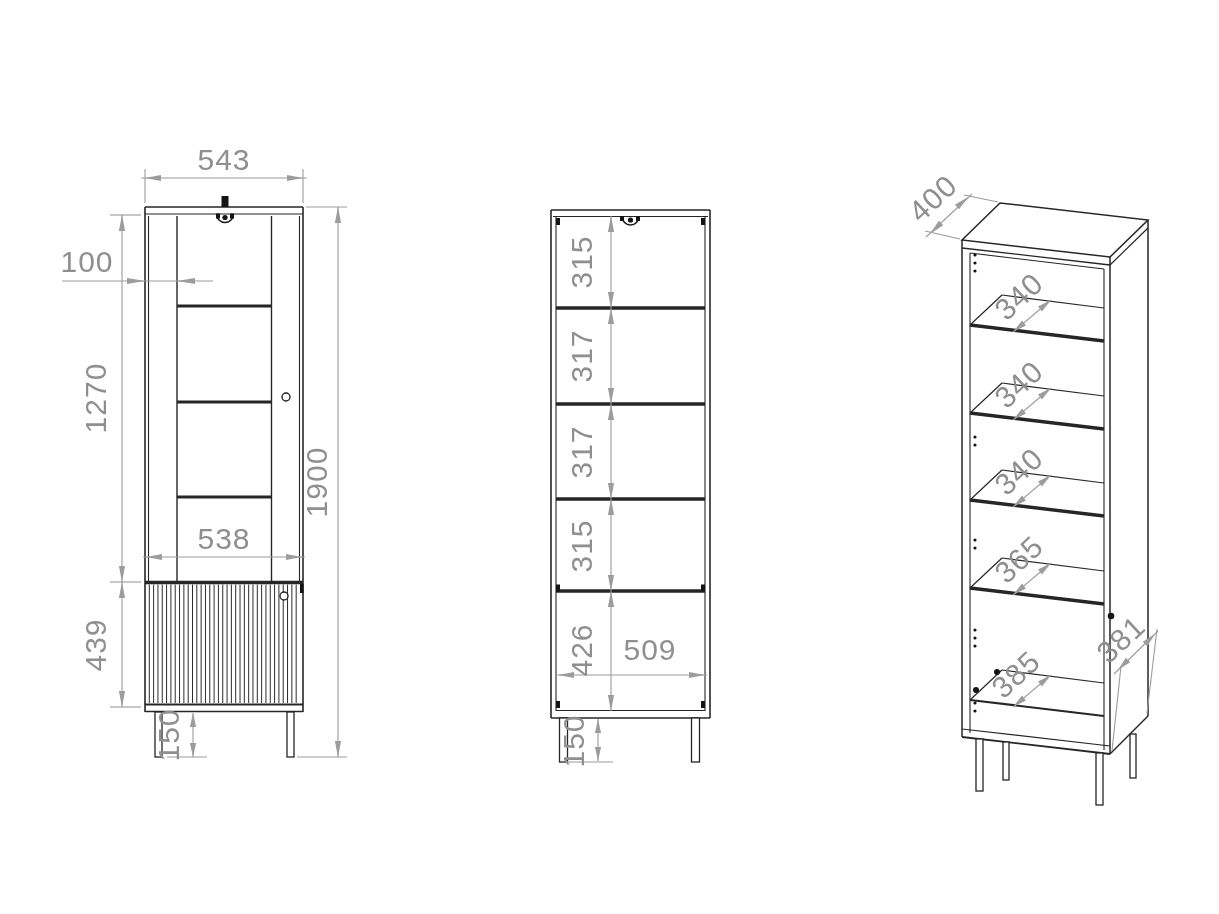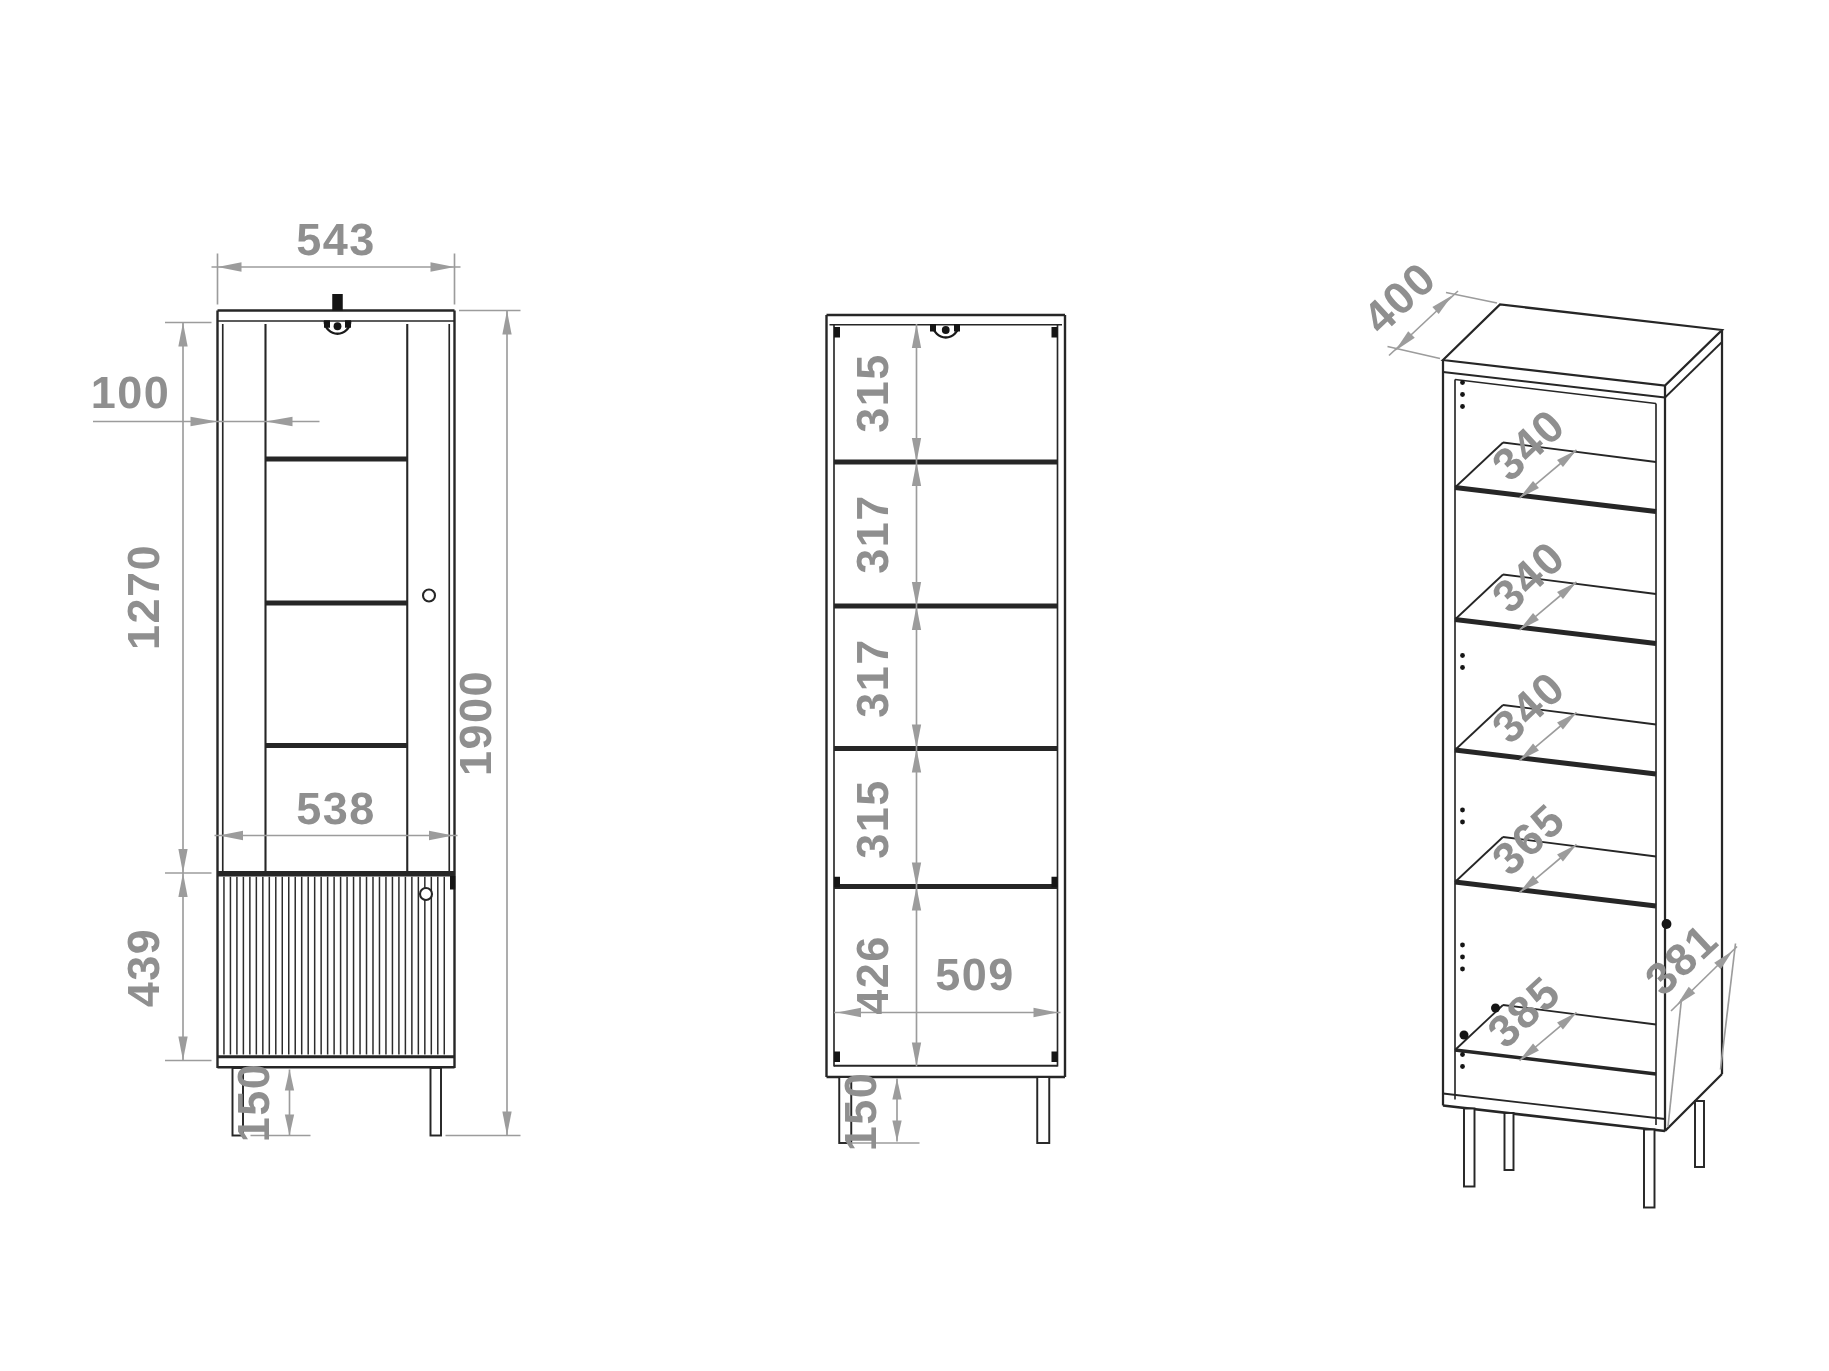--- a/index.html
+++ b/index.html
@@ -1,17 +1,17 @@
 <!DOCTYPE html>
 <html><head>
 <meta charset="utf-8">
 <style>
   html,body{margin:0;padding:0;background:#ffffff;}
   #stage{position:relative;width:1219px;height:914px;background:#ffffff;overflow:hidden;
-         font-family:"Liberation Sans",sans-serif;font-weight:bold;}
+         font-family:"Liberation Sans",sans-serif;}
   svg{display:block;}
   .dim-label{font-family:"Liberation Sans",sans-serif;font-size:30px;fill:#8f8f8f;
              text-anchor:middle;letter-spacing:1px;}
 </style>
 </head>
 <body>
 
 <div id="stage">
 <svg id="drawing" width="1219" height="914" viewBox="0 0 1219 914">
 

